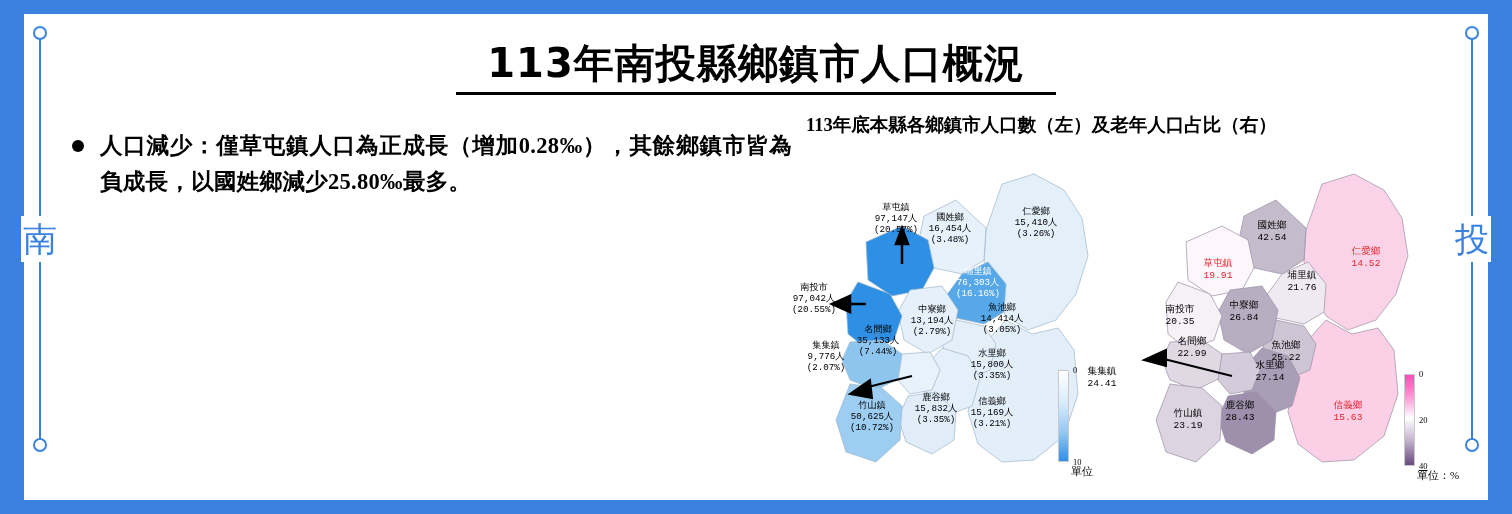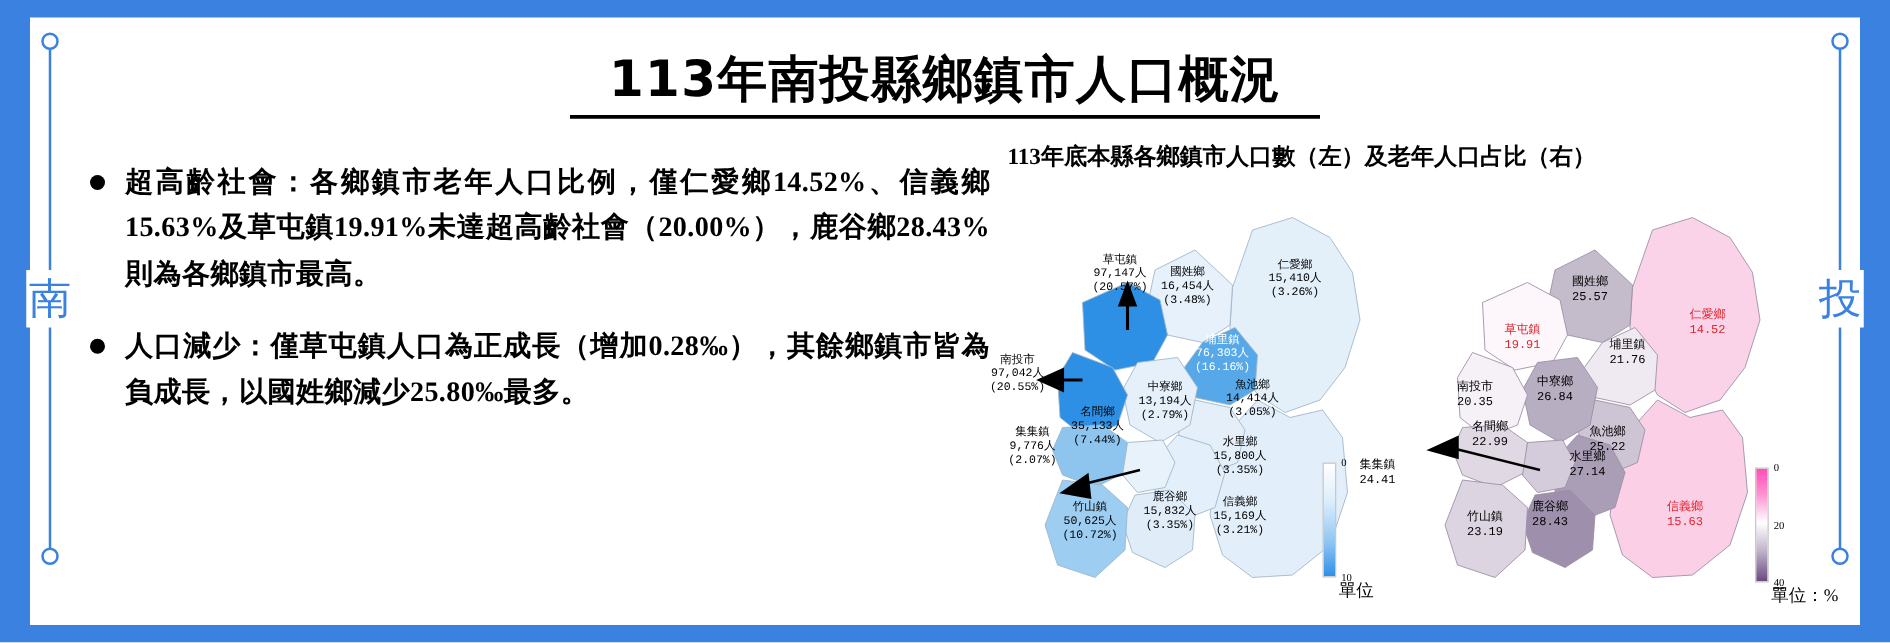--- a/index.html
+++ b/index.html
@@ -162,21 +162,21 @@
     position: absolute;
     left: 15px;
     font-size: 8.5px;
     color: #000;
     white-space: nowrap;
     transform: translateY(-50%);
   }
   .cbar .unit {
     position: absolute;
     left: 13px; top: 94px;
-    font-size: 14px;
+    font-size: 11px;
     color: #000;
     white-space: nowrap;
   }
 </style>
 </head>
 <body>
 
 <div class="poster">
   <div class="inner-panel"></div>
 
@@ -191,24 +191,20 @@
     <div class="rail-line"></div>
     <div class="rail-dot top"></div>
     <div class="rail-dot bot"></div>
     <div class="rail-char">投</div>
   </div>
 
   <div class="title">113年南投縣鄉鎮市人口概況</div>
   <div class="title-underline"></div>
 
   <div class="bullets">
-    <div class="bullet-row">
-      <div class="bullet-dot"></div>
-      <div class="bullet-text">超高齡社會：各鄉鎮市老年人口比例，僅仁愛鄉14.52%、信義鄉15.63%及草屯鎮19.91%未達超高齡社會（20.00%），鹿谷鄉28.43%則為各鄉鎮市最高。</div>
-    </div>
     <div class="bullet-row">
       <div class="bullet-dot"></div>
       <div class="bullet-text">人口減少：僅草屯鎮人口為正成長（增加0.28‰），其餘鄉鎮市皆為負成長，以國姓鄉減少25.80‰最多。</div>
     </div>
   </div>
 
   <div class="map-area">
     <div class="map-caption">113年底本縣各鄉鎮市人口數（左）及老年人口占比（右）</div>
 
     <div class="maps-wrap">
@@ -355,21 +351,21 @@
       <div class="lbl sz2" style="left:464px; top:216px;">
         <div>水里鄉</div>
         <div>27.14</div>
       </div>
       <div class="lbl sz2" style="left:438px; top:156px;">
         <div>中寮鄉</div>
         <div>26.84</div>
       </div>
       <div class="lbl sz2" style="left:466px; top:76px;">
         <div>國姓鄉</div>
-        <div>25.57</div>
+        <div>42.54</div>
       </div>
       <div class="lbl sz2" style="left:480px; top:196px;">
         <div>魚池鄉</div>
         <div>25.22</div>
       </div>
       <div class="lbl sz2" style="left:296px; top:222px;">
         <div>集集鎮</div>
         <div>24.41</div>
       </div>
       <div class="lbl sz2" style="left:382px; top:264px;">

